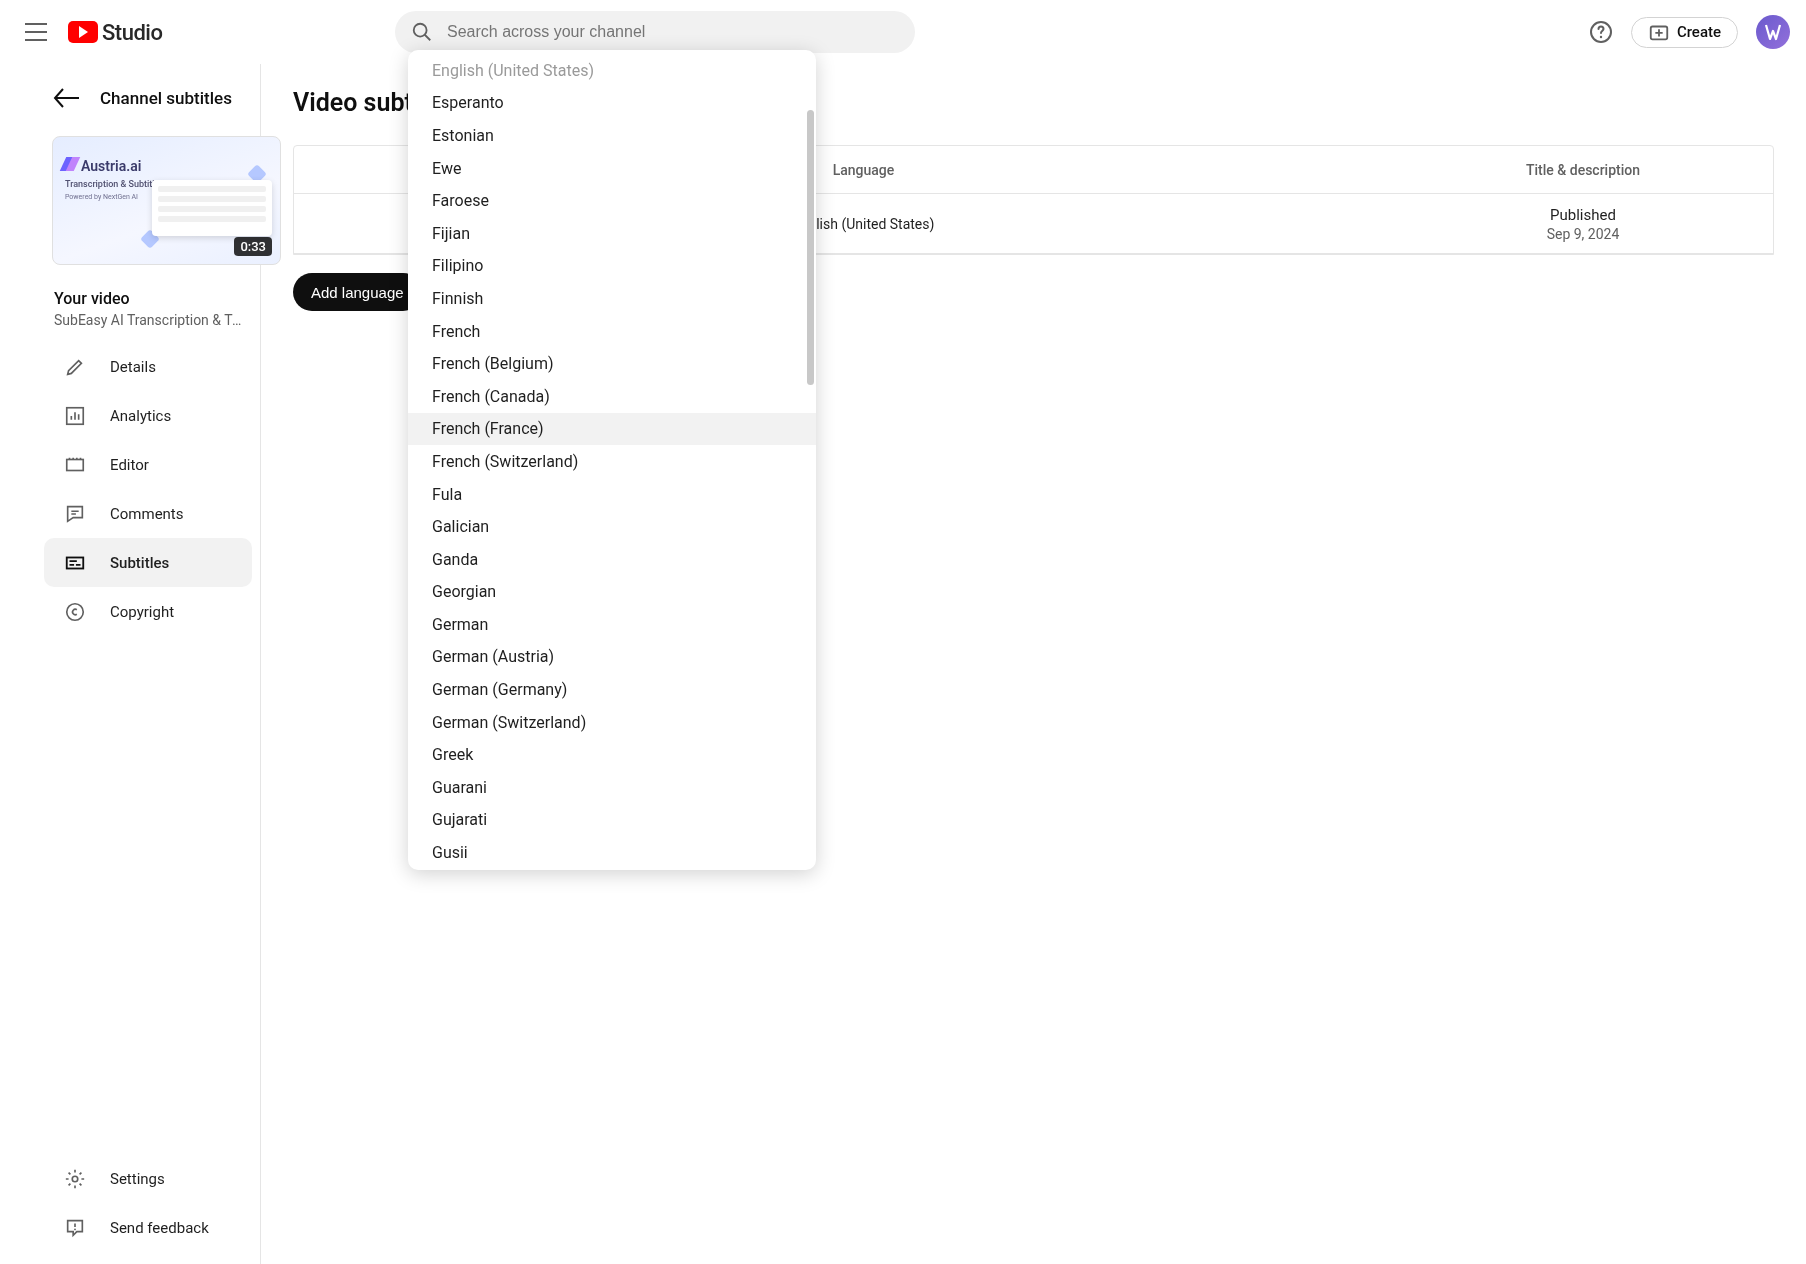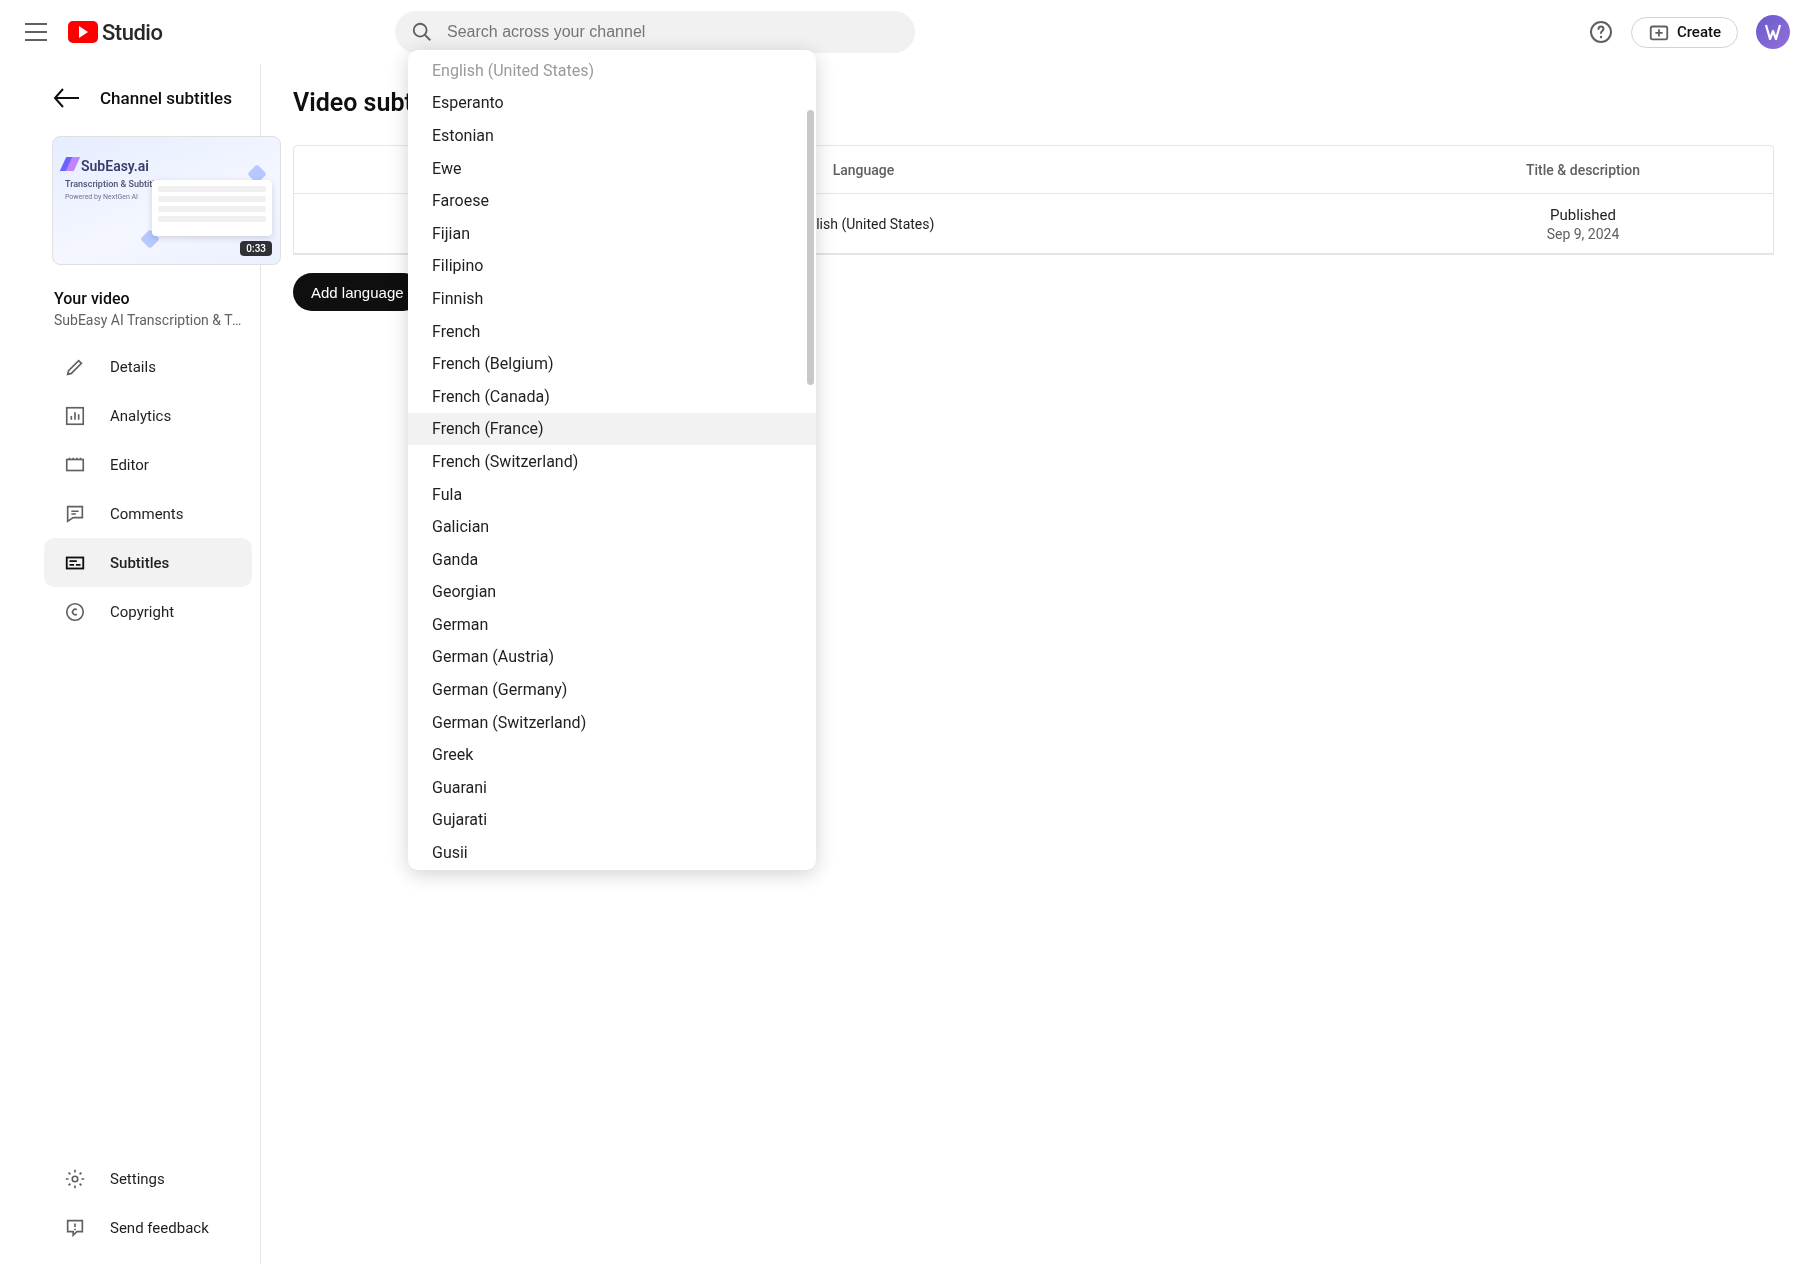--- a/index.html
+++ b/index.html
@@ -167,21 +167,21 @@
     position:absolute; width:14px; height:14px;
     background:#b5c8ff; border-radius:3px;
     transform: rotate(45deg);
   }
   .thumb-shape.s1 { right:16px; top:30px; }
   .thumb-shape.s2 { left:90px; bottom:18px; }
   .thumb-duration {
     position: absolute; right: 8px; bottom: 8px;
     background: rgba(0,0,0,0.8);
     color: #fff;
-    font-size: 10px;
+    font-size: 13px;
     padding: 2px 6px;
     border-radius: 4px;
     font-weight:500;
   }
   .thumb-panel {
     position:absolute; right:8px; bottom:28px;
     width:120px; height:56px;
     background:#fff; border-radius:4px;
     box-shadow:0 2px 6px rgba(0,0,0,0.15);
   }
@@ -371,21 +371,21 @@
       <div class="back-arrow">
         <svg width="26" height="22" viewBox="0 0 26 22">
             <path d="M10 2 L2 11 L10 20 M2 11 H26" stroke="#0f0f0f" stroke-width="2" fill="none"></path>
           </svg>
       </div>
       <div class="sidebar-title">Channel subtitles</div>
     </div>
 
     <div class="thumb">
       <div class="thumb-brand">
-        <span class="thumb-brand-logo"></span><span>SubEasy.ai</span>
+        <span class="thumb-brand-logo"></span><span>Austria.ai</span>
       </div>
       <div class="thumb-sub1">Transcription &amp; Subtitle Platform</div>
       <div class="thumb-sub2">Powered by NextGen AI</div>
       <div class="thumb-shape s1"></div>
       <div class="thumb-shape s2"></div>
       <div class="thumb-panel"></div>
       <div class="thumb-duration">0:33</div>
     </div>
 
     <div class="your-video-label">Your video</div>

